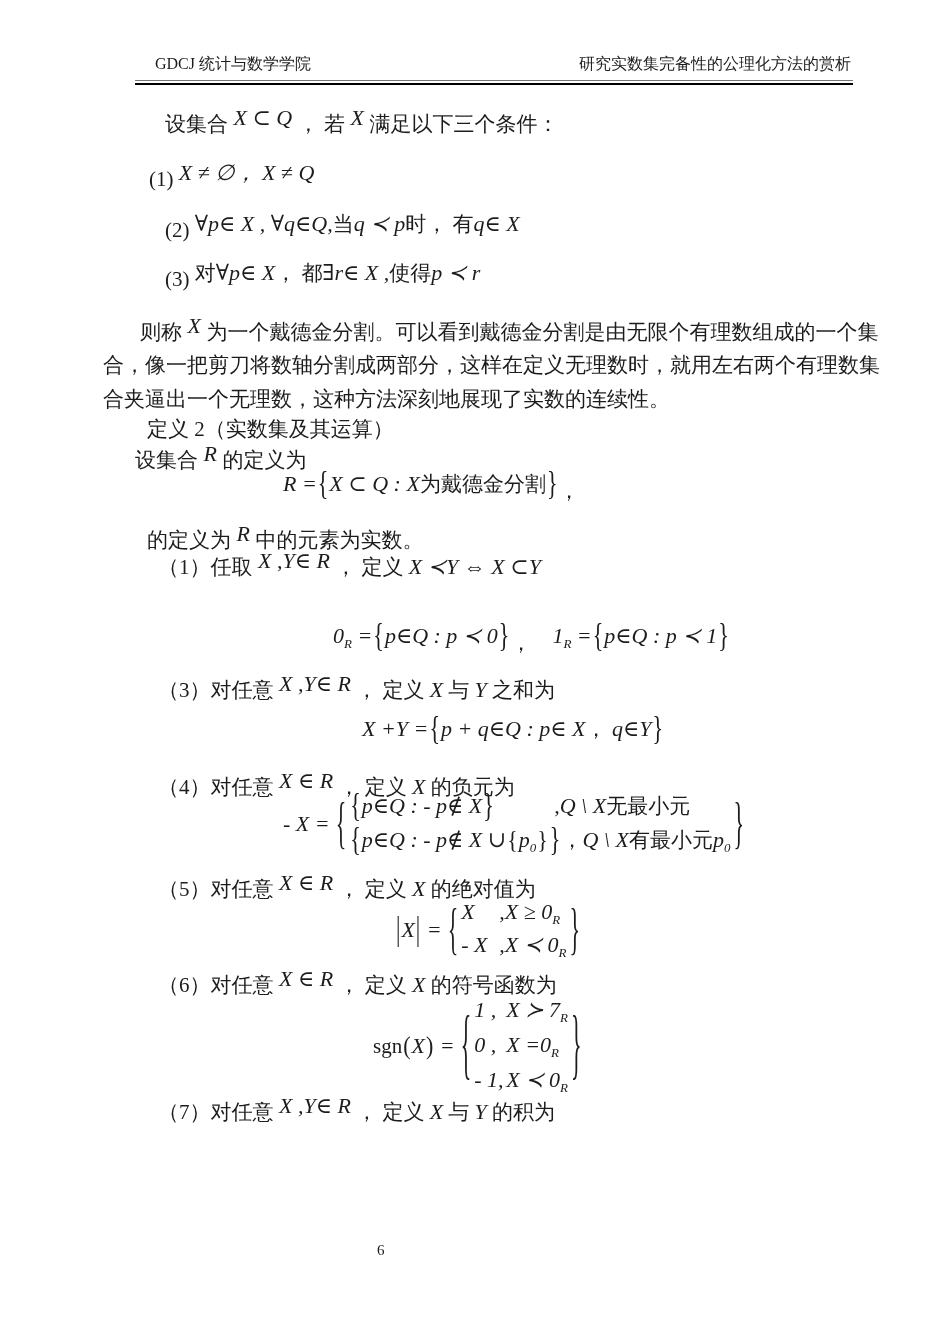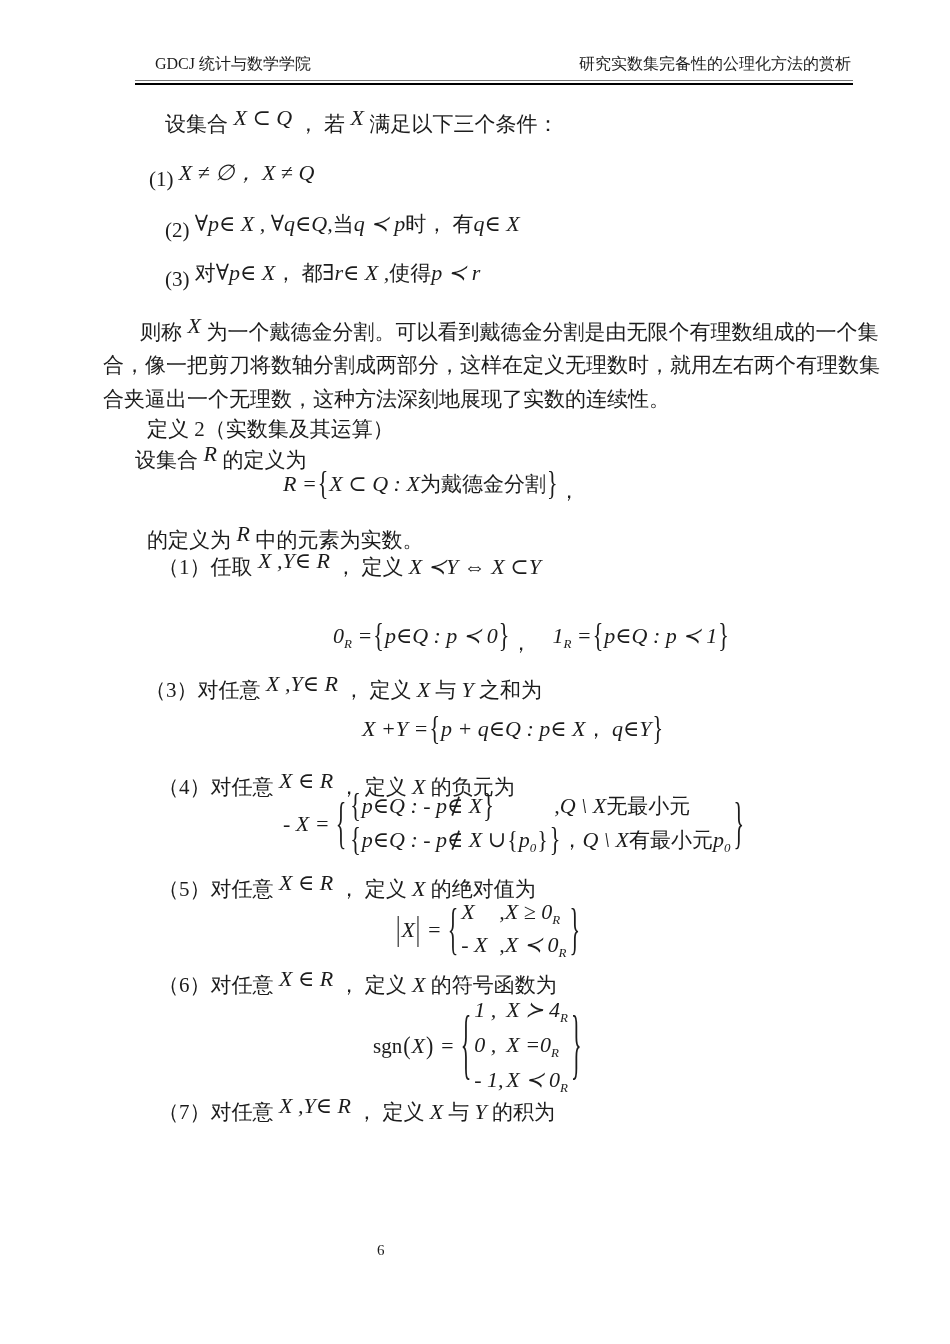--- a/index.html
+++ b/index.html
@@ -68,21 +68,21 @@
   <div class="blk" style="left:103px;top:386px"><span class="s cn">合夹逼出一个无理数，这种方法深刻地展现了实数的连续性。</span></div>
   <div class="blk" style="left:103px;top:352px"><span class="s cn">合，像一把剪刀将数轴分割成两部分，这样在定义无理数时，就用左右两个有理数集</span></div>
 
   <div class="blk" style="left:147px;top:416px"><span class="s cn">定义 2（实数集及其运算）</span></div>
   <div class="blk" style="left:135px;top:446px"><span class="s cn">设集合</span><span class="s mu"> R </span><span class="s cn">的定义为</span></div>
   <div class="blk" style="left:283px;top:470px"><span class="s m">R =</span><span class="s br">{</span><span class="s m">X ⊂ Q : X</span><span class="s cn">为戴德金分割</span><span class="s br">}</span><span class="s low">，</span></div>
   <div class="blk" style="left:147px;top:526px"><span class="s cn">的定义为</span><span class="s mu"> R </span><span class="s cn">中的元素为实数。</span></div>
 
   <div class="blk" style="left:158px;top:553px"><span class="s cn">（1）任取</span><span class="s mu"> X ,Y∈ R</span><span class="s cn"> ， 定义 </span><span class="s m">X ≺Y ⇔ X ⊂Y</span></div>
   <div class="blk" style="left:333px;top:622px"><span class="s m">0</span><span class="s sub">R</span><span class="s m"> =</span><span class="s br">{</span><span class="s m">p∈Q : p ≺ 0</span><span class="s br">}</span><span class="s low">，</span><span class="s sp">    </span><span class="s m">1</span><span class="s sub">R</span><span class="s m"> =</span><span class="s br">{</span><span class="s m">p∈Q : p ≺ 1</span><span class="s br">}</span></div>
-  <div class="blk" style="left:145px;top:676px"><span class="s cn">（3）对任意</span><span class="s mu"> X ,Y∈ R</span><span class="s cn"> ， 定义 </span><span class="s m">X</span><span class="s cn"> 与 </span><span class="s m">Y</span><span class="s cn"> 之和为</span></div>
+  <div class="blk" style="left:158px;top:676px"><span class="s cn">（3）对任意</span><span class="s mu"> X ,Y∈ R</span><span class="s cn"> ， 定义 </span><span class="s m">X</span><span class="s cn"> 与 </span><span class="s m">Y</span><span class="s cn"> 之和为</span></div>
   <div class="blk" style="left:362px;top:715px"><span class="s m">X +Y =</span><span class="s br">{</span><span class="s m">p + q∈Q : p∈ X</span><span class="s cn">，</span><span class="s m"> q∈Y</span><span class="s br">}</span></div>
   <div class="blk" style="left:158px;top:773px"><span class="s cn">（4）对任意</span><span class="s mu"> X ∈ R</span><span class="s cn"> ， 定义 </span><span class="s m">X</span><span class="s cn"> 的负元为</span></div>
   <div class="blk cases" id="cases-neg" style="left:283px;top:792px">
       <div class="lead"><span class="s m">- X =</span></div>
       <span class="bracebig" style="transform: scaleY(2.6);">{</span>
       <div class="rows">
         <div class="crow">
           <div class="c1"><span class="s br">{</span><span class="s m">p∈Q : - p∉ X</span><span class="s br">}</span></div>
           <div class="c2"><span class="s m">,Q \ X</span><span class="s cn">无最小元</span></div>
         </div>
@@ -109,21 +109,21 @@
       </div>
       <span class="bracebig" style="transform: scaleY(2.6);">}</span>
     </div>
   <div class="blk" style="left:158px;top:971px"><span class="s cn">（6）对任意</span><span class="s mu"> X ∈ R</span><span class="s cn"> ， 定义 </span><span class="s m">X</span><span class="s cn"> 的符号函数为</span></div>
   <div class="blk cases" id="cases-sgn" style="left:373px;top:996px">
       <div class="lead"><span class="s rm">sgn</span><span class="s brs">(</span><span class="s m">X</span><span class="s brs">)</span><span class="s m"> =</span></div>
       <span class="bracebig" style="transform: scaleY(3.6);">{</span>
       <div class="rows">
         <div class="crow">
           <div class="c1"><span class="s m">1 ,</span></div>
-          <div class="c2"><span class="s m">X ≻ 4</span><span class="s sub">R</span></div>
+          <div class="c2"><span class="s m">X ≻ 7</span><span class="s sub">R</span></div>
         </div>
         <div class="crow">
           <div class="c1"><span class="s m">0 ,</span></div>
           <div class="c2"><span class="s m">X =0</span><span class="s sub">R</span></div>
         </div>
         <div class="crow">
           <div class="c1"><span class="s m">- 1,</span></div>
           <div class="c2"><span class="s m">X ≺ 0</span><span class="s sub">R</span></div>
         </div>
       </div>

